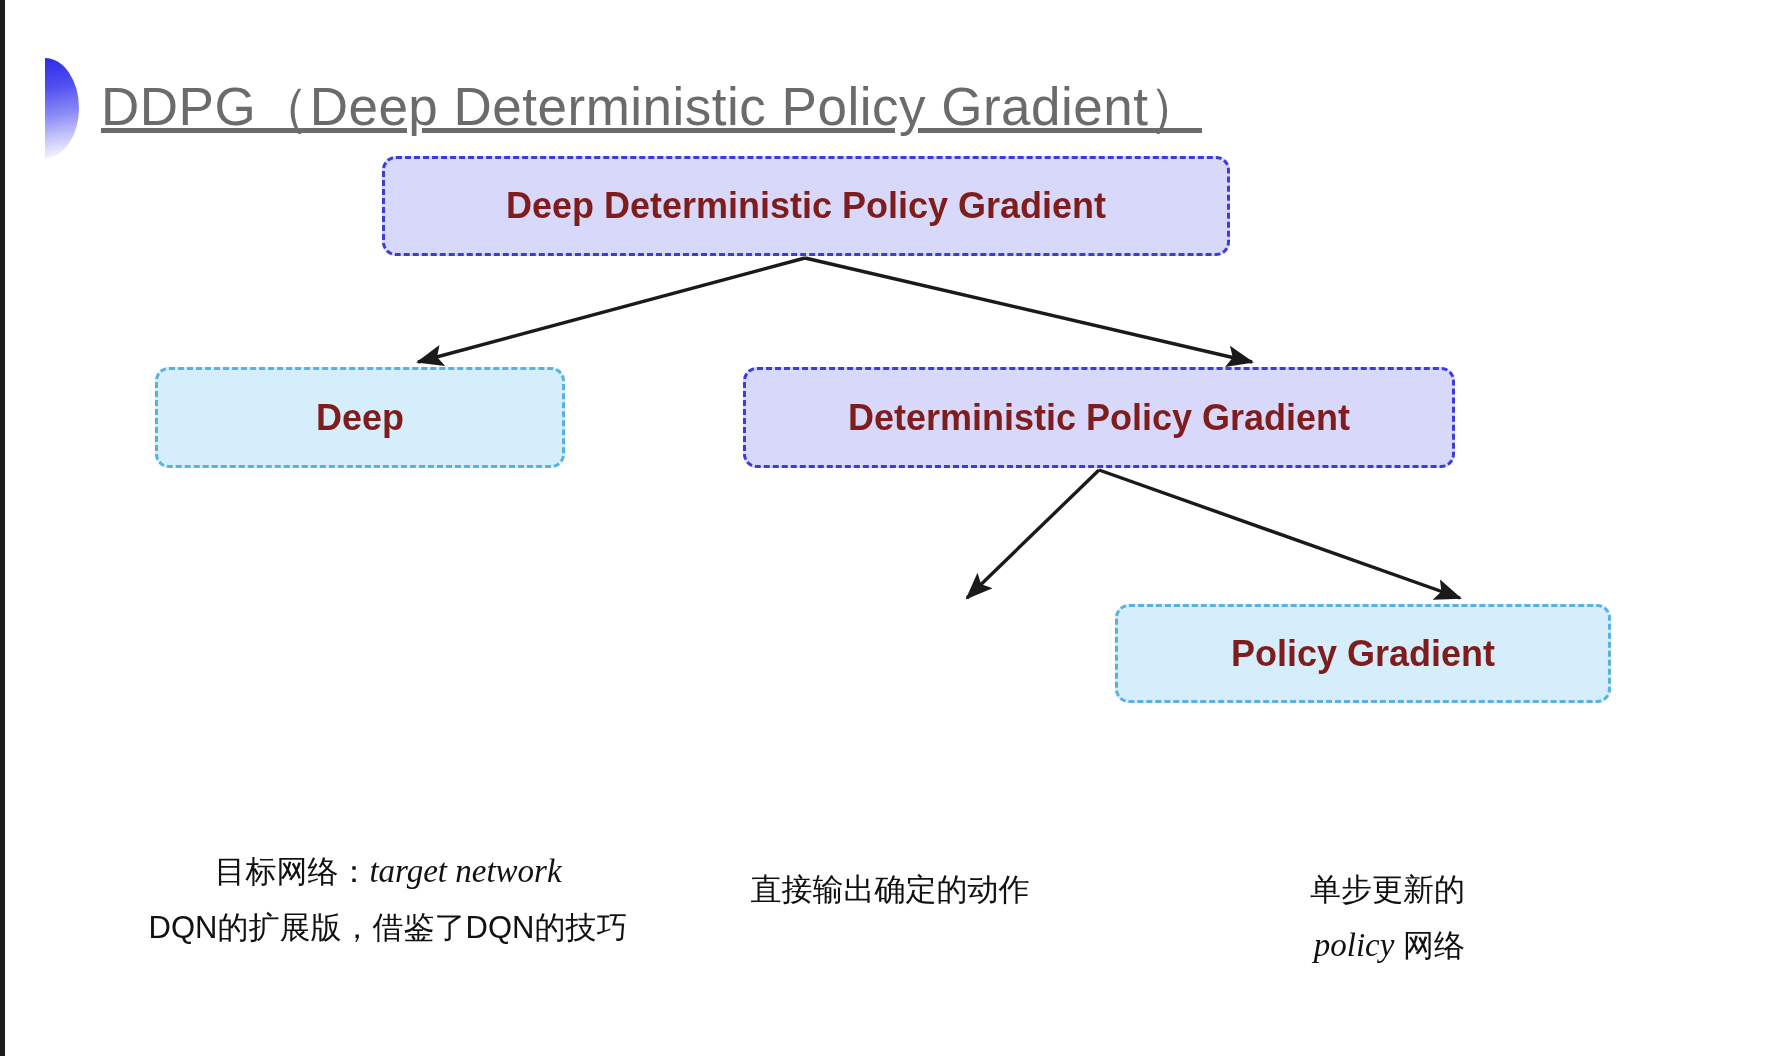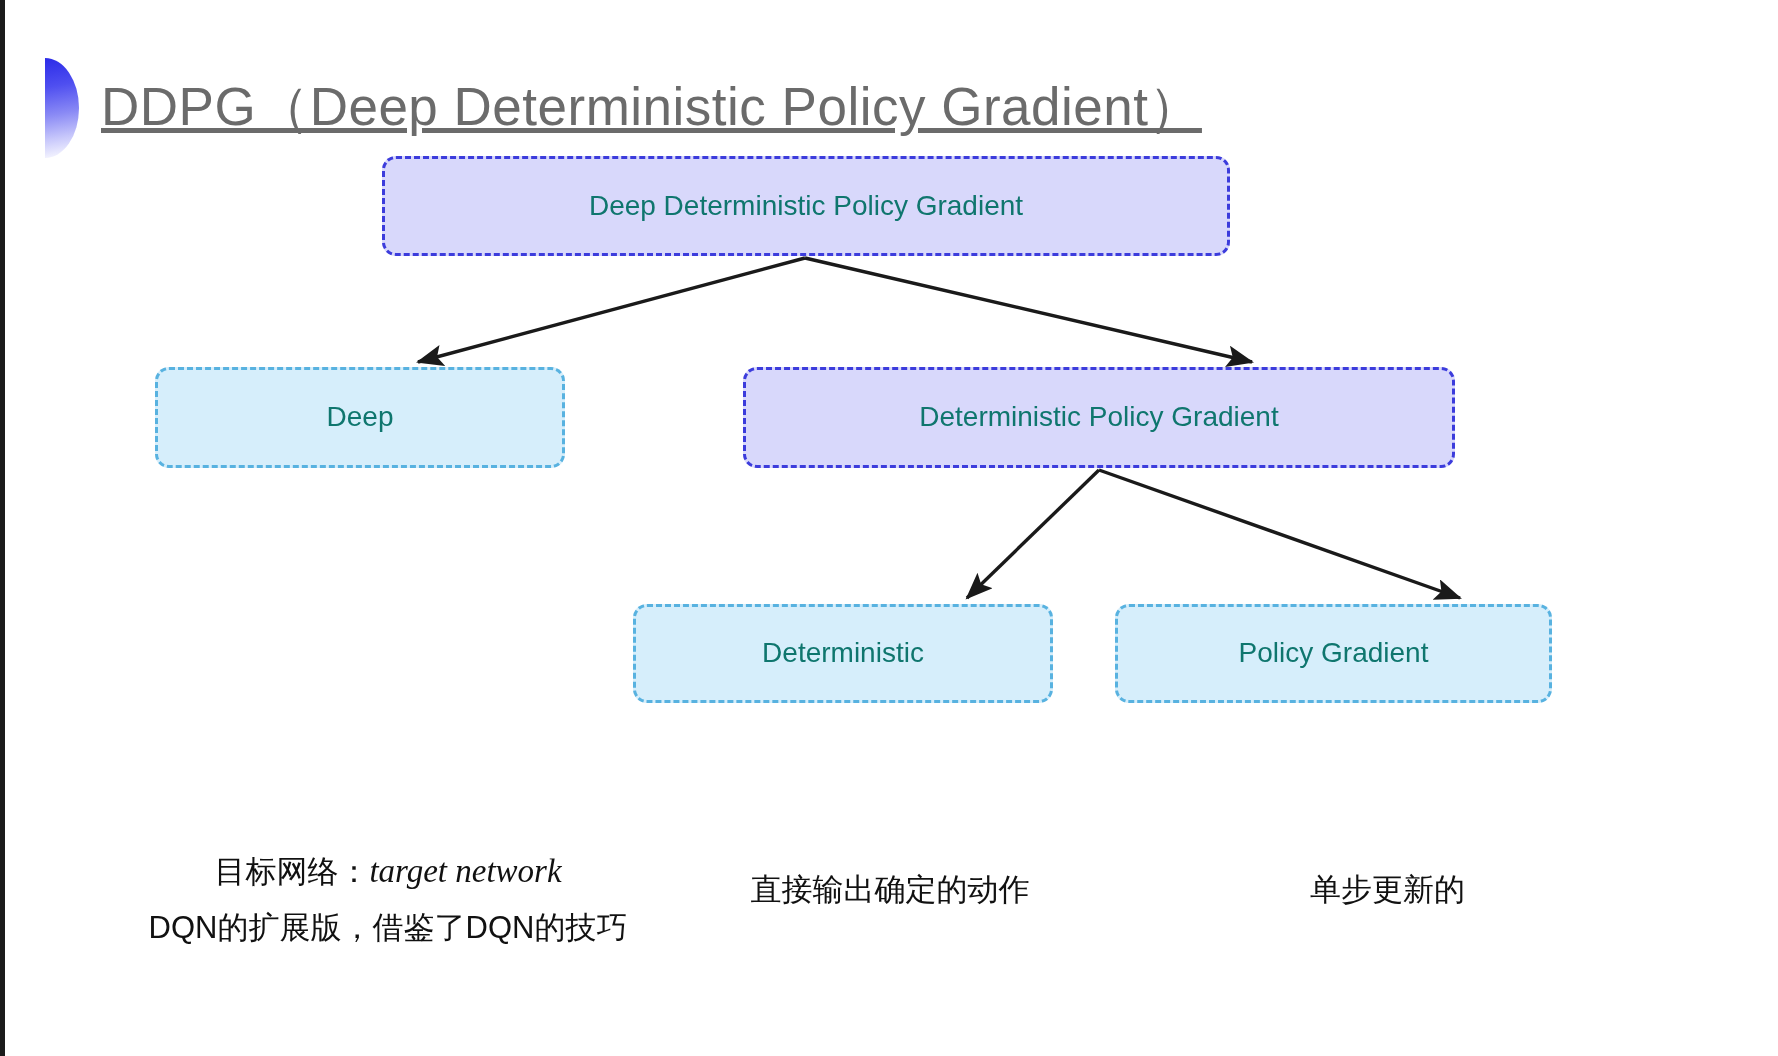--- a/index.html
+++ b/index.html
@@ -52,39 +52,39 @@
     position: absolute;
     box-sizing: border-box;
     display: flex;
     align-items: center;
     justify-content: center;
     border-radius: 14px;
     text-align: center;
     line-height: 1.1;
   }
   .node .node-label {
-    font-size: 28px;
-    color: #0f766e;
-    font-weight: 400;
+    font-size: 36px;
+    color: #7f1d1d;
+    font-weight: 700;
     white-space: nowrap;
   }
   .node.purple {
     background: #d8d8fb;
     border: 3px dashed #3c3cdc;
   }
   .node.blue {
     background: #d6eefb;
     border: 3px dashed #58b2e0;
   }
 
   #node-root   { left: 377px; top: 156px; width: 848px;  height: 100px; }
   #node-deep   { left: 150px; top: 367px; width: 410px;  height: 101px; }
   #node-dpg    { left: 738px; top: 367px; width: 712px;  height: 101px; }
   #node-det    { left: 628px; top: 604px; width: 420px;  height: 99px;  }
-  #node-pg     { left: 1110px; top: 604px; width: 437px; height: 99px;  }
+  #node-pg     { left: 1110px; top: 604px; width: 496px; height: 99px;  }
 
   
   #connectors {
     position: absolute;
     left: 0;
     top: 0;
     width: 1778px;
     height: 1056px;
     pointer-events: none;
   }
@@ -156,34 +156,32 @@
   </div>
 
   <div class="node blue" id="node-deep">
     <span class="node-label">Deep</span>
   </div>
 
   <div class="node purple" id="node-dpg">
     <span class="node-label">Deterministic Policy Gradient</span>
   </div>
 
-  <div class="node blue" id="node-det">
-    <span class="node-label">Deterministic</span>
-  </div>
 
   <div class="node blue" id="node-pg">
     <span class="node-label">Policy Gradient</span>
   </div>
 
   <div class="caption" id="caption-deep">
     <span class="line"><span class="cn">目标网络：</span><span class="mi">target network</span></span>
     <span class="line cn">DQN的扩展版，借鉴了DQN的技巧</span>
   </div>
 
   <div class="caption" id="caption-det">
     <span class="line cn">直接输出确定的动作</span>
   </div>
 
   <div class="caption" id="caption-pg">
     <span class="line cn">单步更新的</span>
+    <span class="line"><span class="mi">policy</span><span class="cn"> 网络</span></span>
   </div>
 
 </div>
 
 </body></html>

